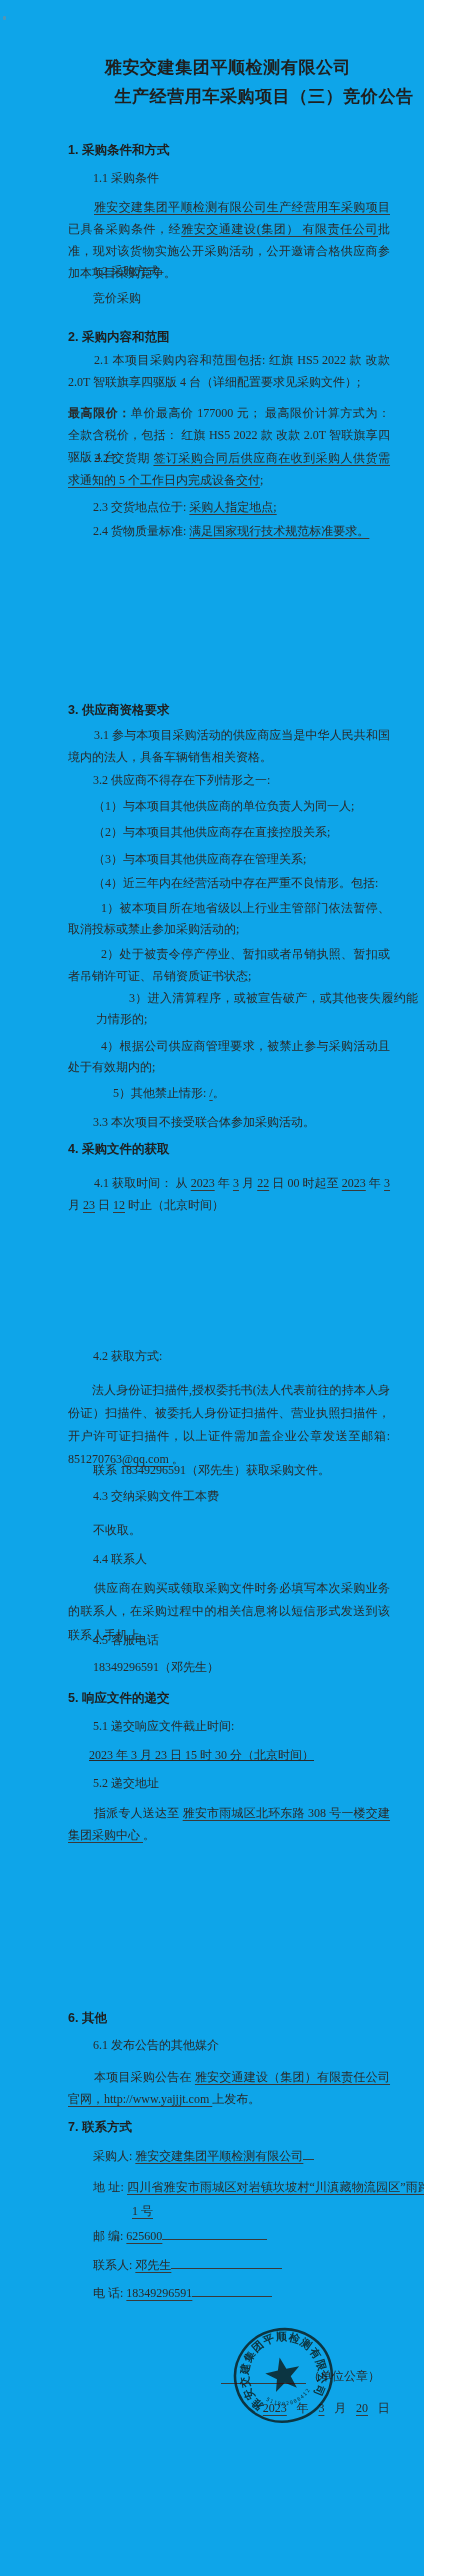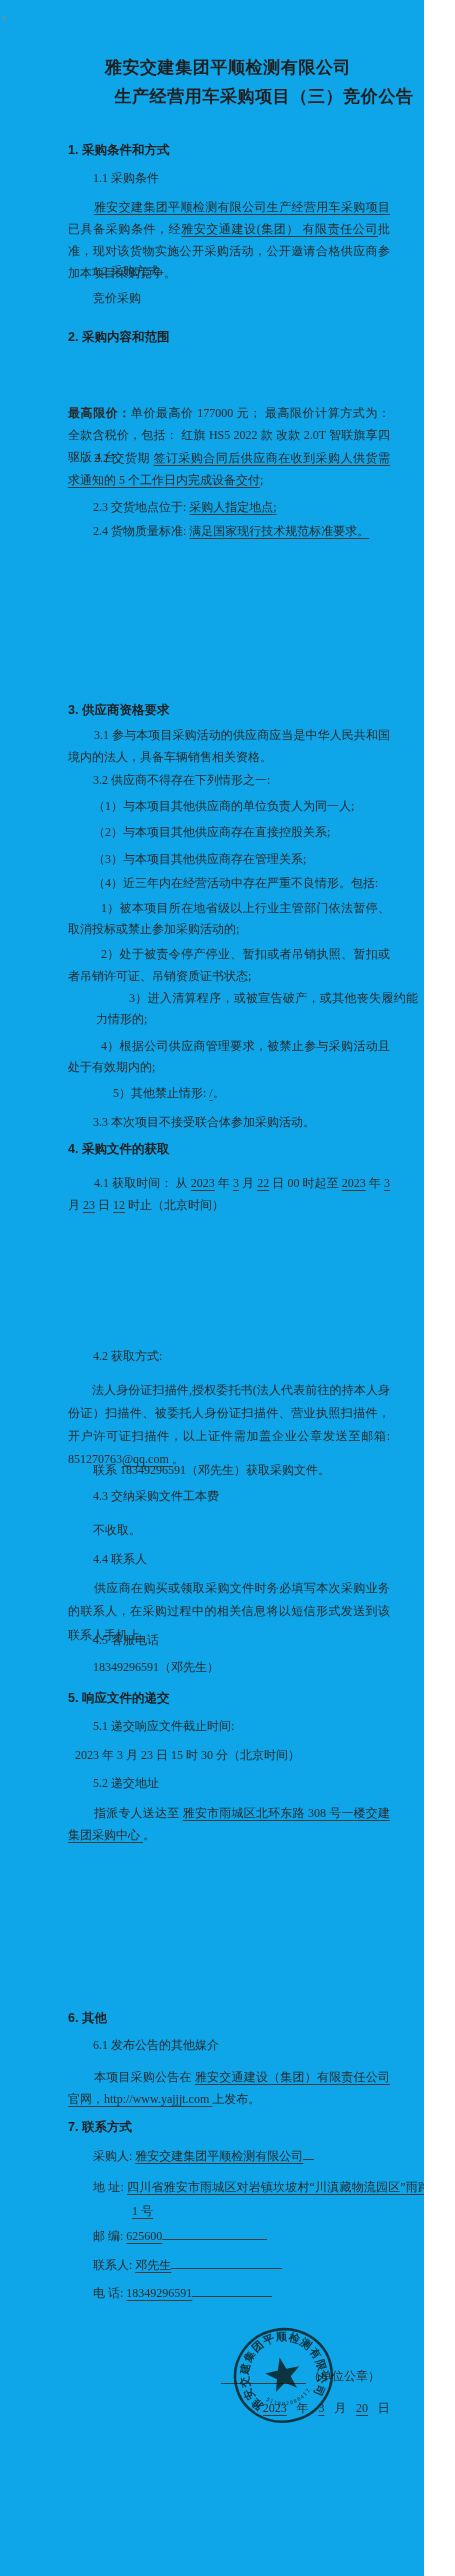--- a/index.html
+++ b/index.html
@@ -57,20 +57,21 @@
   <div class="abs title" style="top:56px;">雅安交建集团平顺检测有限公司</div>
   <div class="abs title" style="top:85px;padding-left:36px;">生产经营用车采购项目（三）竞价公告</div>
 
   <div class="abs sec-h" style="top:139px;left:68px;">1. 采购条件和方式</div>
   <div class="abs line" style="top:167px;left:93px;">1.1 采购条件</div>
   <div class="abs para ind45" style="top:196px;left:68px;line-height:22px;"><span class="u">雅安交建集团平顺检测有限公司生产经营用车采购项目</span><span> 已具备采购条件，经</span><span class="u">雅安交通建设(集团） 有限责任公司</span><span>批准，现对该货物实施公开采购活动，公开邀请合格供应商参加本项目采购竞争。</span></div>
   <div class="abs line" style="top:260px;left:93px;">1.2 采购方式</div>
   <div class="abs line" style="top:287px;left:93px;">竞价采购</div>
 
   <div class="abs sec-h" style="top:326px;left:68px;">2. 采购内容和范围</div>
+  <div class="abs para ind45" style="top:350px;left:68px;line-height:21.6px;">2.1 本项目采购内容和范围包括: 红旗 HS5 2022 款  改款  2.0T  智联旗享四驱版 4 台（详细配置要求见采购文件）;</div>
   <div class="abs para" style="top:402px;left:68px;line-height:22px;"><span class="b">最高限价：</span><span>单价最高价 177000 元； 最高限价计算方式为： 全款含税价，包括： 红旗 HS5 2022 款 改款 2.0T 智联旗享四驱版 4 台。</span></div>
   <div class="abs para ind45" style="top:448px;left:68px;line-height:21.6px;"><span>2.2 交货期  </span><span class="u">签订采购合同后供应商在收到采购人供货需求通知的 5 个工作日内完成设备交付</span><span>;</span></div>
   <div class="abs line" style="top:496px;left:93px;"><span>2.3 交货地点位于: </span><span class="u">采购人指定地点;</span></div>
   <div class="abs line" style="top:520px;left:93px;"><span>2.4 货物质量标准: </span><span class="u">满足国家现行技术规范标准要求。</span></div>
 
   <div class="abs sec-h" style="top:699px;left:68px;">3.  供应商资格要求</div>
   <div class="abs para ind45" style="top:725px;left:68px;line-height:21.6px;">3.1 参与本项目采购活动的供应商应当是中华人民共和国境内的法人，具备车辆销售相关资格。</div>
   <div class="abs line" style="top:769px;left:93px;">3.2 供应商不得存在下列情形之一:</div>
   <div class="abs line" style="top:795px;left:93px;">（1）与本项目其他供应商的单位负责人为同一人;</div>
   <div class="abs line" style="top:821px;left:93px;">（2）与本项目其他供应商存在直接控股关系;</div>
@@ -90,21 +91,21 @@
   <div class="abs line" style="top:1459px;left:93px;">联系 18349296591（邓先生）获取采购文件。</div>
   <div class="abs line" style="top:1485px;left:93px;">4.3 交纳采购文件工本费</div>
   <div class="abs line" style="top:1519px;left:93px;">不收取。</div>
   <div class="abs line" style="top:1548px;left:93px;">4.4 联系人</div>
   <div class="abs para ind45" style="top:1577px;left:68px;line-height:23.4px;">供应商在购买或领取采购文件时务必填写本次采购业务的联系人，在采购过程中的相关信息将以短信形式发送到该联系人手机上。</div>
   <div class="abs line" style="top:1629px;left:93px;">4.5 客服电话</div>
   <div class="abs line" style="top:1656px;left:93px;">18349296591（邓先生）</div>
 
   <div class="abs sec-h" style="top:1687px;left:68px;">5.  响应文件的递交</div>
   <div class="abs line" style="top:1715px;left:93px;">5.1 递交响应文件截止时间:</div>
-  <div class="abs line" style="top:1744px;left:75px;">2023 年 3 月 23 日 15 时 30 分（北京时间）</div>
+  <div class="abs line" style="top:1744px;left:89px;text-decoration:underline;">2023 年 3 月 23 日 15 时 30 分（北京时间）</div>
   <div class="abs line" style="top:1772px;left:93px;">5.2 递交地址</div>
   <div class="abs para ind45" style="top:1802px;left:68px;line-height:22px;font-family:Liberation Serif, serif;"><span>指派专人送达至 </span><span class="u">雅安市雨城区北环东路 308 号一楼交建集团采购中心 </span><span>。</span></div>
 
   <div class="abs sec-h" style="top:2007px;left:68px;">6.  其他</div>
   <div class="abs line" style="top:2034px;left:93px;text-align:center;">6.1 发布公告的其他媒介</div>
   <div class="abs para ind45" style="top:2066px;left:68px;line-height:22px;"><span>本项目采购公告在 </span><span class="u">雅安交通建设（集团）有限责任公司官网，</span><span class="u">http://www.yajjjt.com </span><span>上发布。</span></div>
 
   <div class="abs sec-h" style="top:2116px;left:68px;">7.  联系方式</div>
   <div class="abs line" style="top:2145px;left:93px;"><span>采购人: </span><span class="u">雅安交建集团平顺检测有限公司</span><span class="fill" style="width:10.3px;"></span></div>
   <div class="abs para hang" style="top:2175px;left:93px;width:298px;line-height:24px;"><span>地  址: </span><span class="u">四川省雅安市雨城区对岩镇坎坡村“川滇藏物流园区”雨路 1 号</span></div>

